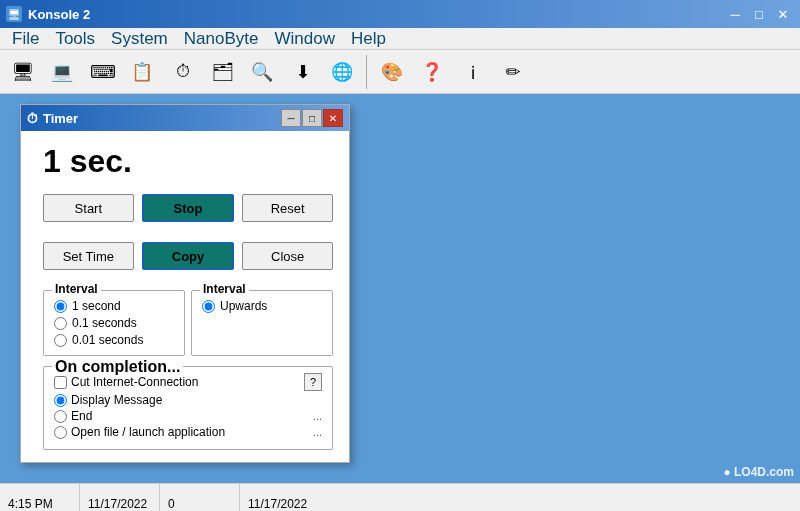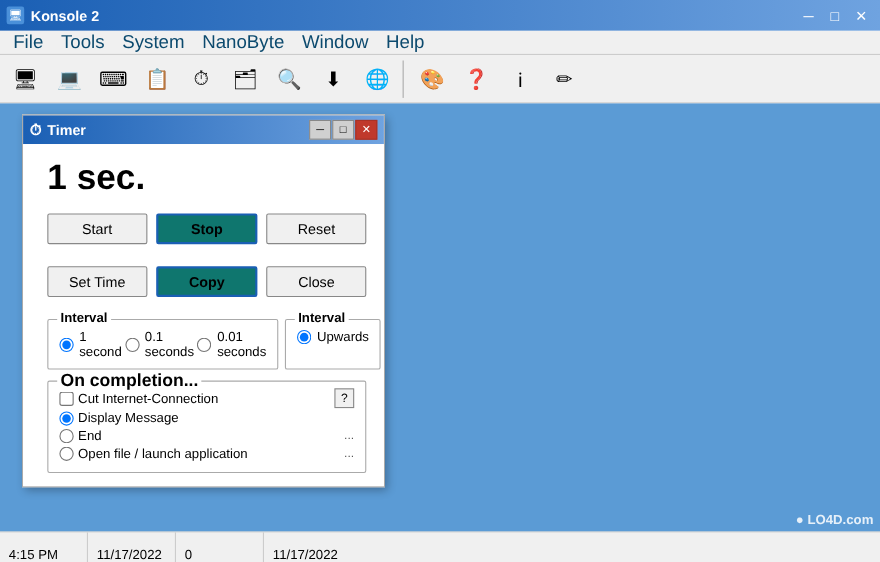--- a/index.html
+++ b/index.html
@@ -210,21 +210,21 @@
       left: 8px;
       background: #fff;
       padding: 0 3px;
       font-size: 12px;
       font-weight: bold;
       color: #000;
     }
 
     .radio-group {
       display: flex;
-      flex-direction: row;
+      flex-direction: column;
       gap: 3px;
       margin-top: 2px;
     }
     .radio-item {
       display: flex;
       align-items: center;
       gap: 5px;
       font-size: 12px;
       cursor: pointer;
     }

